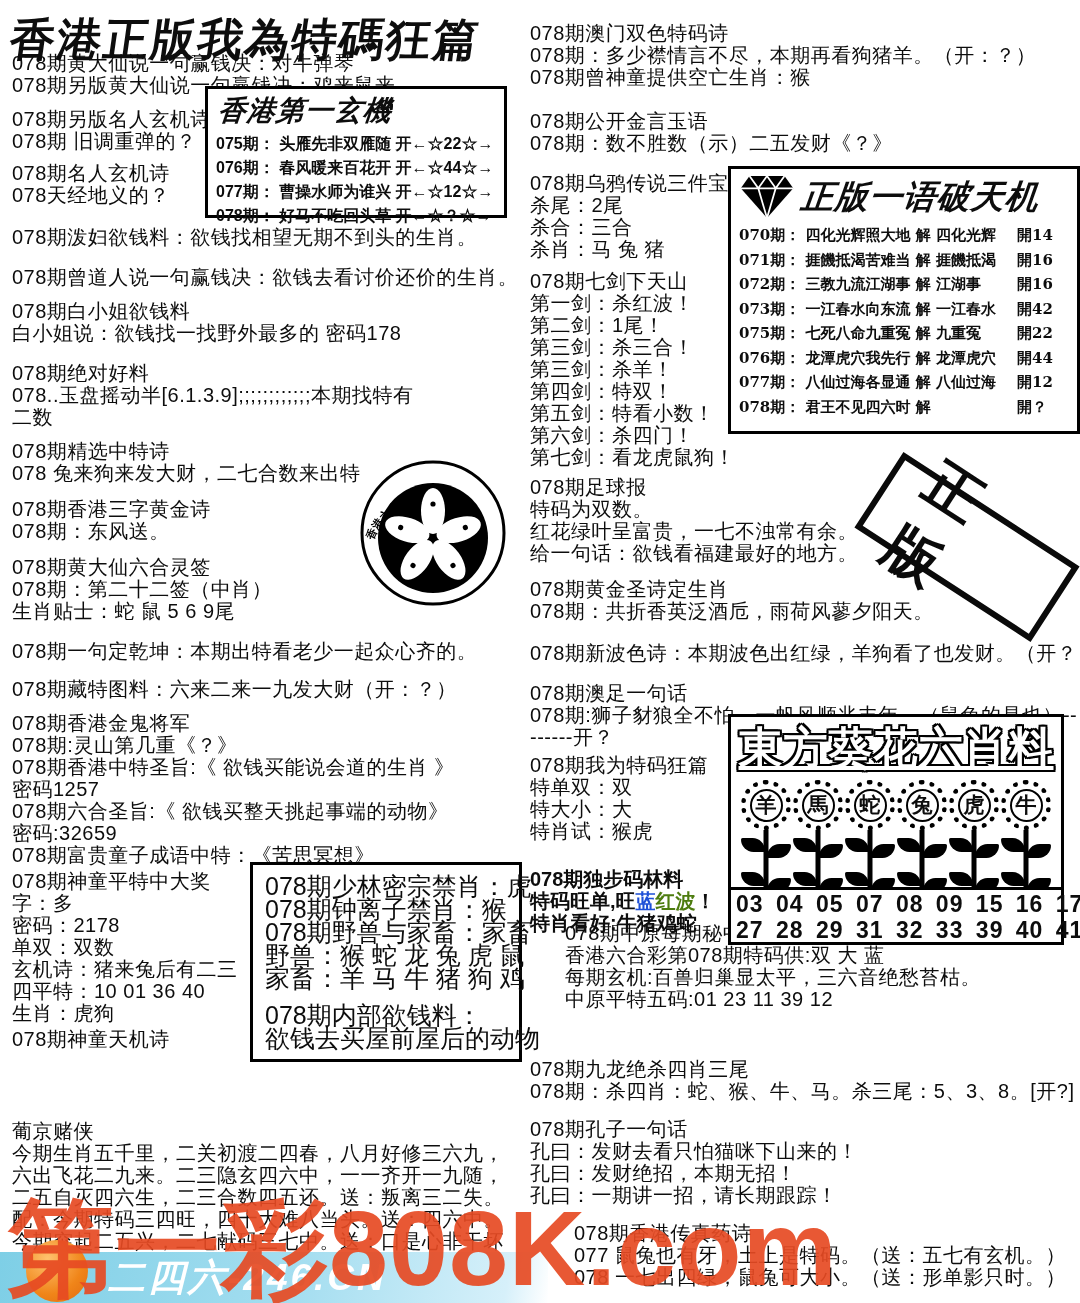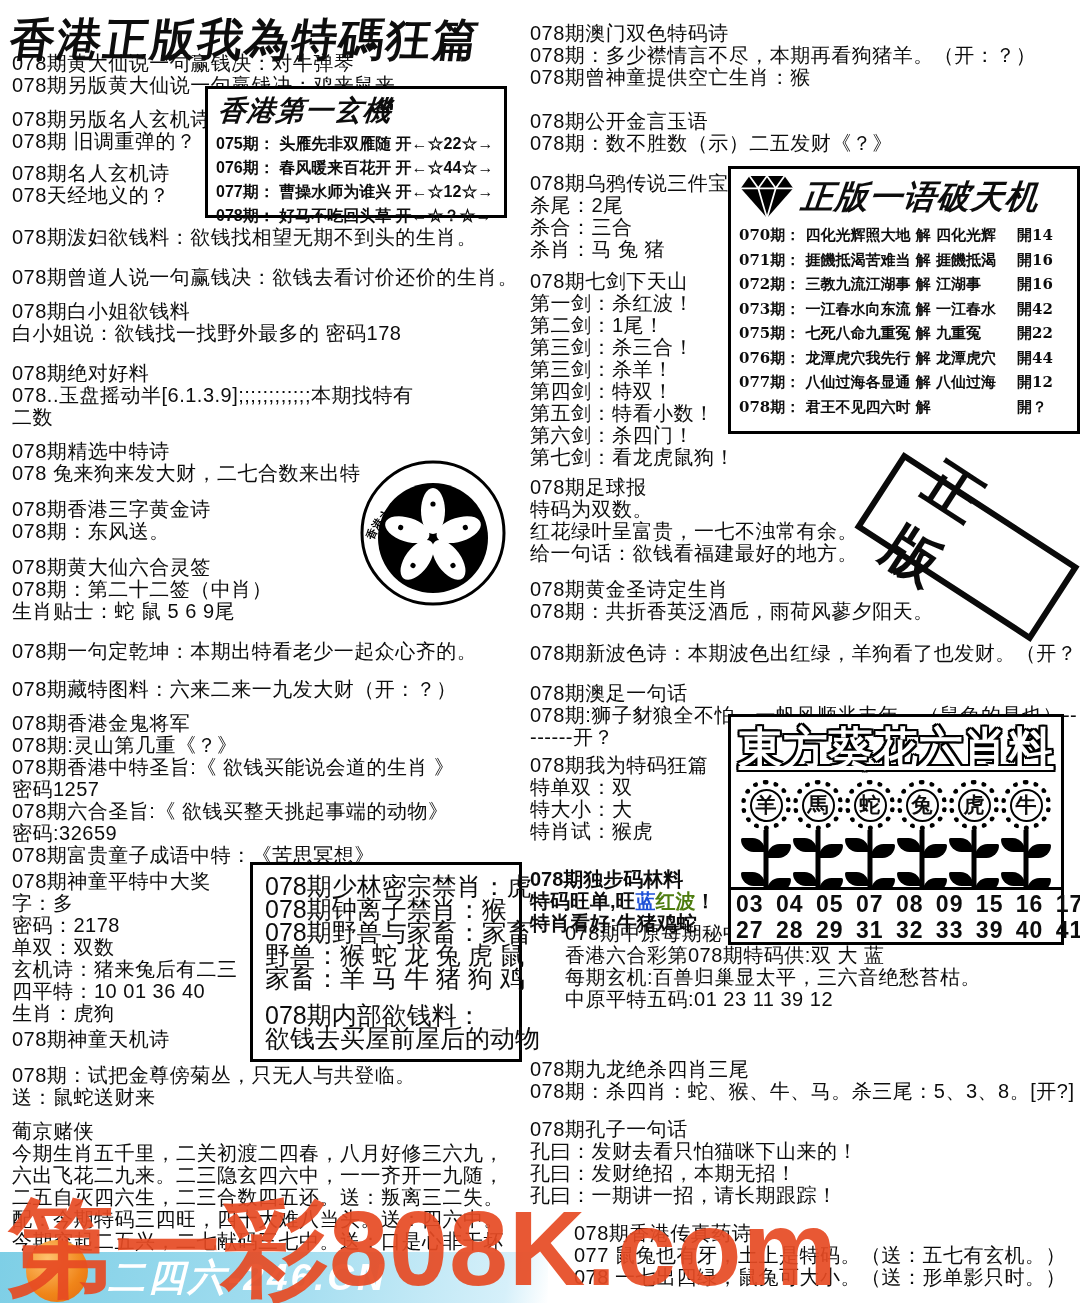--- a/index.html
+++ b/index.html
@@ -139,24 +139,20 @@
       <div class="tline">078期神童平特中大奖</div>
       <div class="tline">字：多</div>
       <div class="tline">密码：2178</div>
       <div class="tline">单双：双数</div>
       <div class="tline">玄机诗：猪来兔后有二三</div>
       <div class="tline">四平特：10 01 36 40</div>
       <div class="tline">生肖：虎狗</div>
     </div>
   <div class="para" style="left:12px; top:1028px; width:235px;">
       <div class="tline">078期神童天机诗</div>
-    </div>
-  <div class="para" style="left:12px; top:1064px;">
-      <div class="tline">078期：试把金尊傍菊丛，只无人与共登临。</div>
-      <div class="tline">送：鼠蛇送财来</div>
     </div>
   <div class="para" style="left:12px; top:1120px;">
       <div class="tline">葡京赌侠</div>
       <div class="tline">今期生肖五千里，二关初渡二四春，八月好修三六九，</div>
       <div class="tline">六出飞花二九来。二三隐玄四六中，一一齐开一九随，</div>
       <div class="tline">二五自灭四六生，二三合数四五还。送：叛离三二失。</div>
       <div class="tline">配：今期特码三四旺，四十大难八当头。送：四六中。</div>
       <div class="tline">今期突起二五兴，二七献码三七中。送：口是心非干坏</div>
     </div>
 

